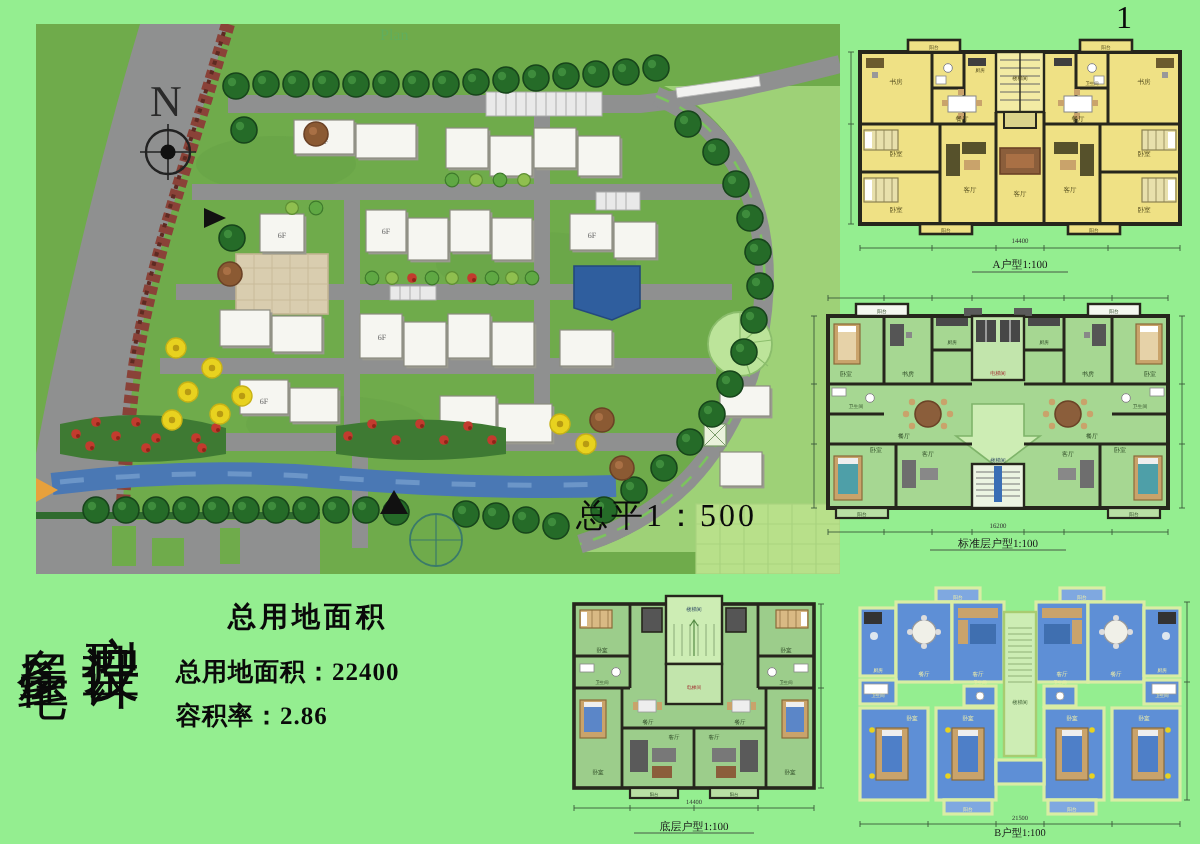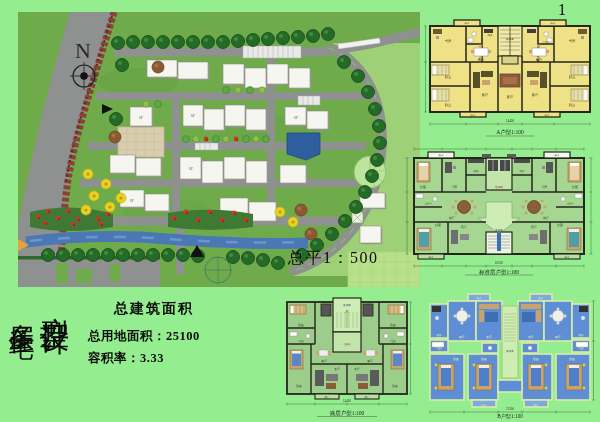--- a/index.html
+++ b/index.html
@@ -366,23 +366,23 @@
 
     <text x="172" y="8" font-size="8" fill="#5FAF5F" opacity="0.9">Plan</text>
   </svg>
 
   <div class="abs" id="pageno">1</div>
   <div class="abs" id="scale-label">总平1：500</div>
   <div class="abs vtitle" id="vt1">多层住宅</div>
   <div class="abs vtitle" id="vt2">户型设计</div>
 
   <div class="abs" id="inds">
-    <h3>总建筑面积</h3>
-    <div class="ind">总用地面积：25100</div>
-    <div class="ind">容积率：3.33</div>
+    <h3>总用地面积</h3>
+    <div class="ind">总用地面积：22400</div>
+    <div class="ind">容积率：2.86</div>
   </div>
 
   <svg class="abs" style="left:424px;top:14px" width="172" height="126" viewBox="0 0 172 126">
     <rect x="6" y="12" width="160" height="86" fill="#EFE185" stroke="#26261C" stroke-width="2"></rect>
     <g fill="#EFE185" stroke="#26261C" stroke-width="1.3">
       <rect x="30" y="6" width="26" height="6"></rect>
         <rect x="116" y="6" width="26" height="6"></rect>
       <rect x="36" y="98" width="26" height="5"></rect>
         <rect x="110" y="98" width="26" height="5"></rect>
     </g>

